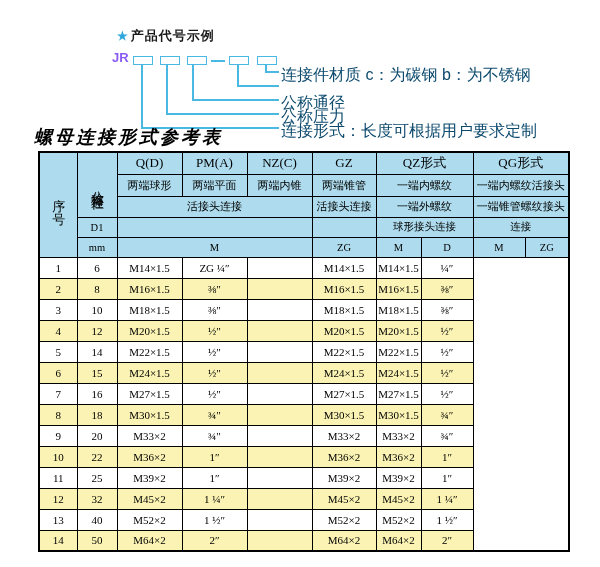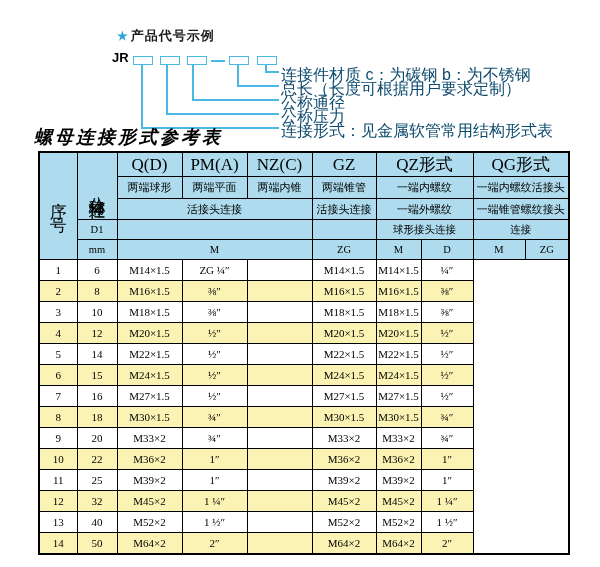--- a/index.html
+++ b/index.html
@@ -5,40 +5,40 @@
   * { margin:0; padding:0; box-sizing:border-box; }
   html,body { width:600px; height:567px; background:#ffffff; overflow:hidden; }
   body { position:relative; font-family:"Liberation Serif", serif; color:#000; }
 
   
   .diagram { position:absolute; left:0; top:12px; width:600px; height:125px; }
   .diag-heading { position:absolute; left:117px; top:15px; font-family:"Liberation Sans",sans-serif;
                   font-weight:bold; font-size:13px; color:#1a1a1a; letter-spacing:1px; }
   .diag-heading .star { color:#2fa7dc; margin-right:2px; font-size:12px; }
   .jr { position:absolute; left:112px; top:38px; font-family:"Liberation Sans",sans-serif;
-        font-weight:bold; font-size:13px; color:#000000; }
+        font-weight:bold; font-size:13px; color:#8b5cf6; }
   .code-box { position:absolute; top:44px; width:20px; height:9px; border:1.5px solid #49b9e4; background:#fff; }
   .code-dash { position:absolute; top:48px; left:211px; width:14px; height:2px; background:#49b9e4; }
   .vline { position:absolute; width:1.5px; background:#49b9e4; }
   .hline { position:absolute; height:1.5px; background:#49b9e4; }
   .diag-label { position:absolute; left:281px; font-family:"Liberation Sans",sans-serif;
                 font-weight:normal; font-size:16px; color:#0c4a6e; white-space:nowrap; }
 
   
   .tbl-title { position:absolute; left:34px; top:125px; font-family:"DejaVu Serif","Liberation Serif",serif;
                font-weight:bold; font-style:italic; font-size:18px; letter-spacing:3px; color:#000; }
 
   
   table.ref { position:absolute; left:38px; top:151px; width:530px; border-collapse:collapse;
               table-layout:fixed; }
   table.ref td, table.ref th { border:1.4px solid #000; text-align:center; vertical-align:middle;
               padding:0; font-weight:normal; overflow:hidden; white-space:nowrap; }
   table.ref { border:2px solid #000; }
   thead td { background:#aedcee; font-size:11px; }
-  thead tr.rA td { height:22px; font-size:17px; }
+  thead tr.rA td { height:22px; font-size:13px; }
   thead tr.rB td { height:22px; }
   thead tr.rC td { height:21px;margin-top:20px; }
   thead tr.rD td { height:20px; font-size:10.5px;text-align:center; }
   thead tr.rE td { height:20px; font-size:10.5px; }
   tbody td { height:21px; font-size:11px; background:#ffffff; }
   tbody tr.alt td { background:#faf3b3; }
   .vert { writing-mode:vertical-rl; text-orientation:upright; display:inline-block; }
   .sp-wide { letter-spacing:15px; }
   .sp-tight { letter-spacing:2px; }
 </style>
@@ -66,24 +66,23 @@
   <span class="vline" style="left:192px; top:53px; height:35px"></span>
   <span class="hline" style="left:192px; top:87px; width:87px"></span>
 
   <span class="vline" style="left:166px; top:53px; height:49px"></span>
   <span class="hline" style="left:166px; top:101px; width:113px"></span>
 
   <span class="vline" style="left:141px; top:53px; height:63px"></span>
   <span class="hline" style="left:141px; top:115px; width:138px"></span>
 
   <div class="diag-label" style="top:53px">连接件材质  c：为碳钢  b：为不锈钢</div>
-  <div class="diag-label" style="top:67px">总长（长度可根据用户要求定制）</div>
   <div class="diag-label" style="top:81px">公称通径</div>
   <div class="diag-label" style="top:95px">公称压力</div>
-  <div class="diag-label" style="top:109px">连接形式：见金属软管常用结构形式表</div>
+  <div class="diag-label" style="top:109px">连接形式：长度可根据用户要求定制</div>
 </div>
 
 <div class="tbl-title">螺母连接形式参考表</div>
 
 <table class="ref">
   <colgroup>
     <col style="width:38px">
       <col style="width:40px">
     <col style="width:65px">
       <col style="width:65px">

